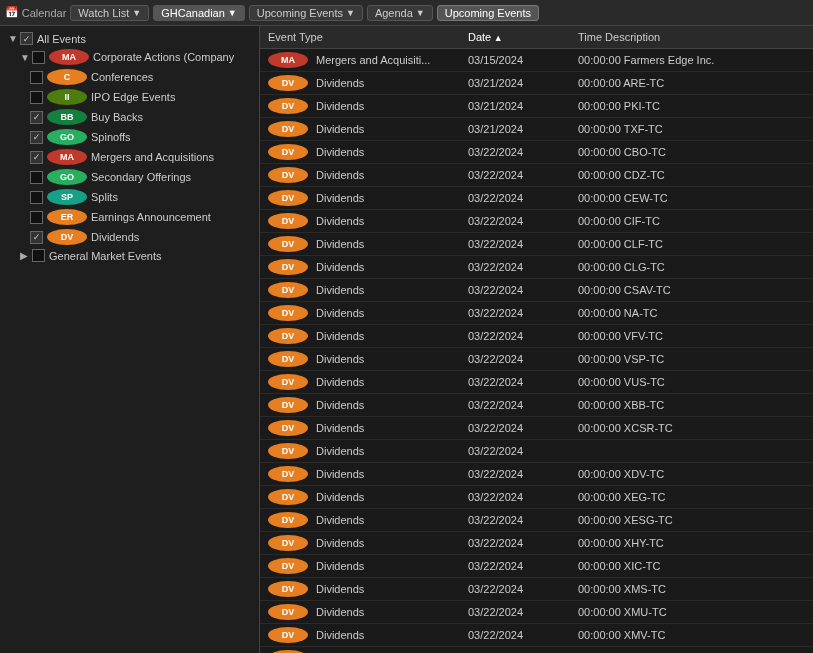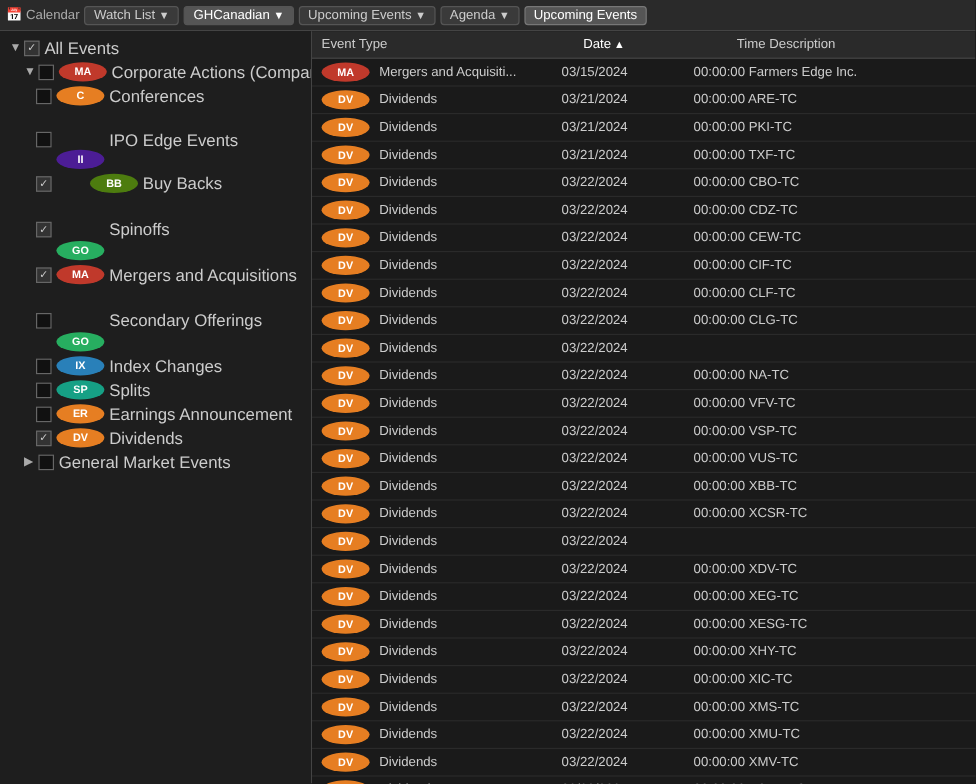--- a/index.html
+++ b/index.html
@@ -110,52 +110,51 @@
       height: 16px;
       border-radius: 50%;
       font-size: 9px;
       font-weight: bold;
       color: #fff;
       margin-right: 4px;
       flex-shrink: 0;
     }
     .badge-ma { background: #c0392b; }
     .badge-c  { background: #e67e22; }
-    .badge-ii { background: #4c1d95; margin-top: 33px; }
-    .badge-bb { background: #4d7c0f; margin-left: 28px; }
-    .badge-go { background: #27ae60; margin-top: 36px; }
+    .badge-ii { background: #4d7c0f; }
+    .badge-bb { background: #15803d; }
+    .badge-go { background: #27ae60; }
     .badge-ix { background: #2980b9; }
     .badge-er { background: #e67e22; }
     .badge-sp { background: #16a085; }
     .badge-dv { background: #e67e22; }
 
     .item-label {
       color: #ccc;
-      font-size: 14px;
+      font-size: 11px;
     }
     .indent-1 { padding-left: 8px; }
     .indent-2 { padding-left: 20px; }
     .indent-3 { padding-left: 30px; }
 
     
     .right-panel {
       flex: 1;
       display: flex;
       flex-direction: column;
       overflow: hidden;
     }
 
     
     .table-header {
       display: grid;
       grid-template-columns: 200px 110px 1fr;
       background: #2a2a2a;
       border-bottom: 1px solid #444;
       padding: 3px 0;
-      gap: 18px;
     }
     .th {
       padding: 2px 8px;
       font-size: 11px;
       color: #ccc;
       font-weight: normal;
     }
     .th.sorted { color: #fff; }
     .th.sorted::after { content: ' ▲'; font-size: 9px; }
 
@@ -262,25 +261,20 @@
           <span class="event-badge badge-ma">MA</span>
           <span class="item-label">Mergers and Acquisitions</span>
         </div>
         <div class="tree-item indent-3">
           <span class="checkbox"></span>
           <span class="event-badge badge-go">GO</span>
           <span class="item-label">Secondary Offerings</span>
         </div>
         <div class="tree-item indent-3">
           <span class="checkbox"></span>
-          <span class="event-badge badge-ix">IX</span>
-          <span class="item-label">Index Changes</span>
-        </div>
-        <div class="tree-item indent-3">
-          <span class="checkbox"></span>
           <span class="event-badge badge-sp">SP</span>
           <span class="item-label">Splits</span>
         </div>
         <div class="tree-item indent-3">
           <span class="checkbox"></span>
           <span class="event-badge badge-er">ER</span>
           <span class="item-label">Earnings Announcement</span>
         </div>
         <div class="tree-item indent-3">
           <span class="checkbox checked"></span>
@@ -386,20 +380,21 @@
           </div>
           <div class="td">03/22/2024</div>
           <div class="td">00:00:00 CLG-TC</div>
         </div>
         <div class="table-row">
           <div class="td">
             <span class="event-badge badge-dv">DV</span>
             <span>Dividends</span>
           </div>
           <div class="td">03/22/2024</div>
+          <div class="td">00:00:00 CSAV-TC</div>
         </div>
         <div class="table-row">
           <div class="td">
             <span class="event-badge badge-dv">DV</span>
             <span>Dividends</span>
           </div>
           <div class="td">03/22/2024</div>
           <div class="td">00:00:00 NA-TC</div>
         </div>
         <div class="table-row">

